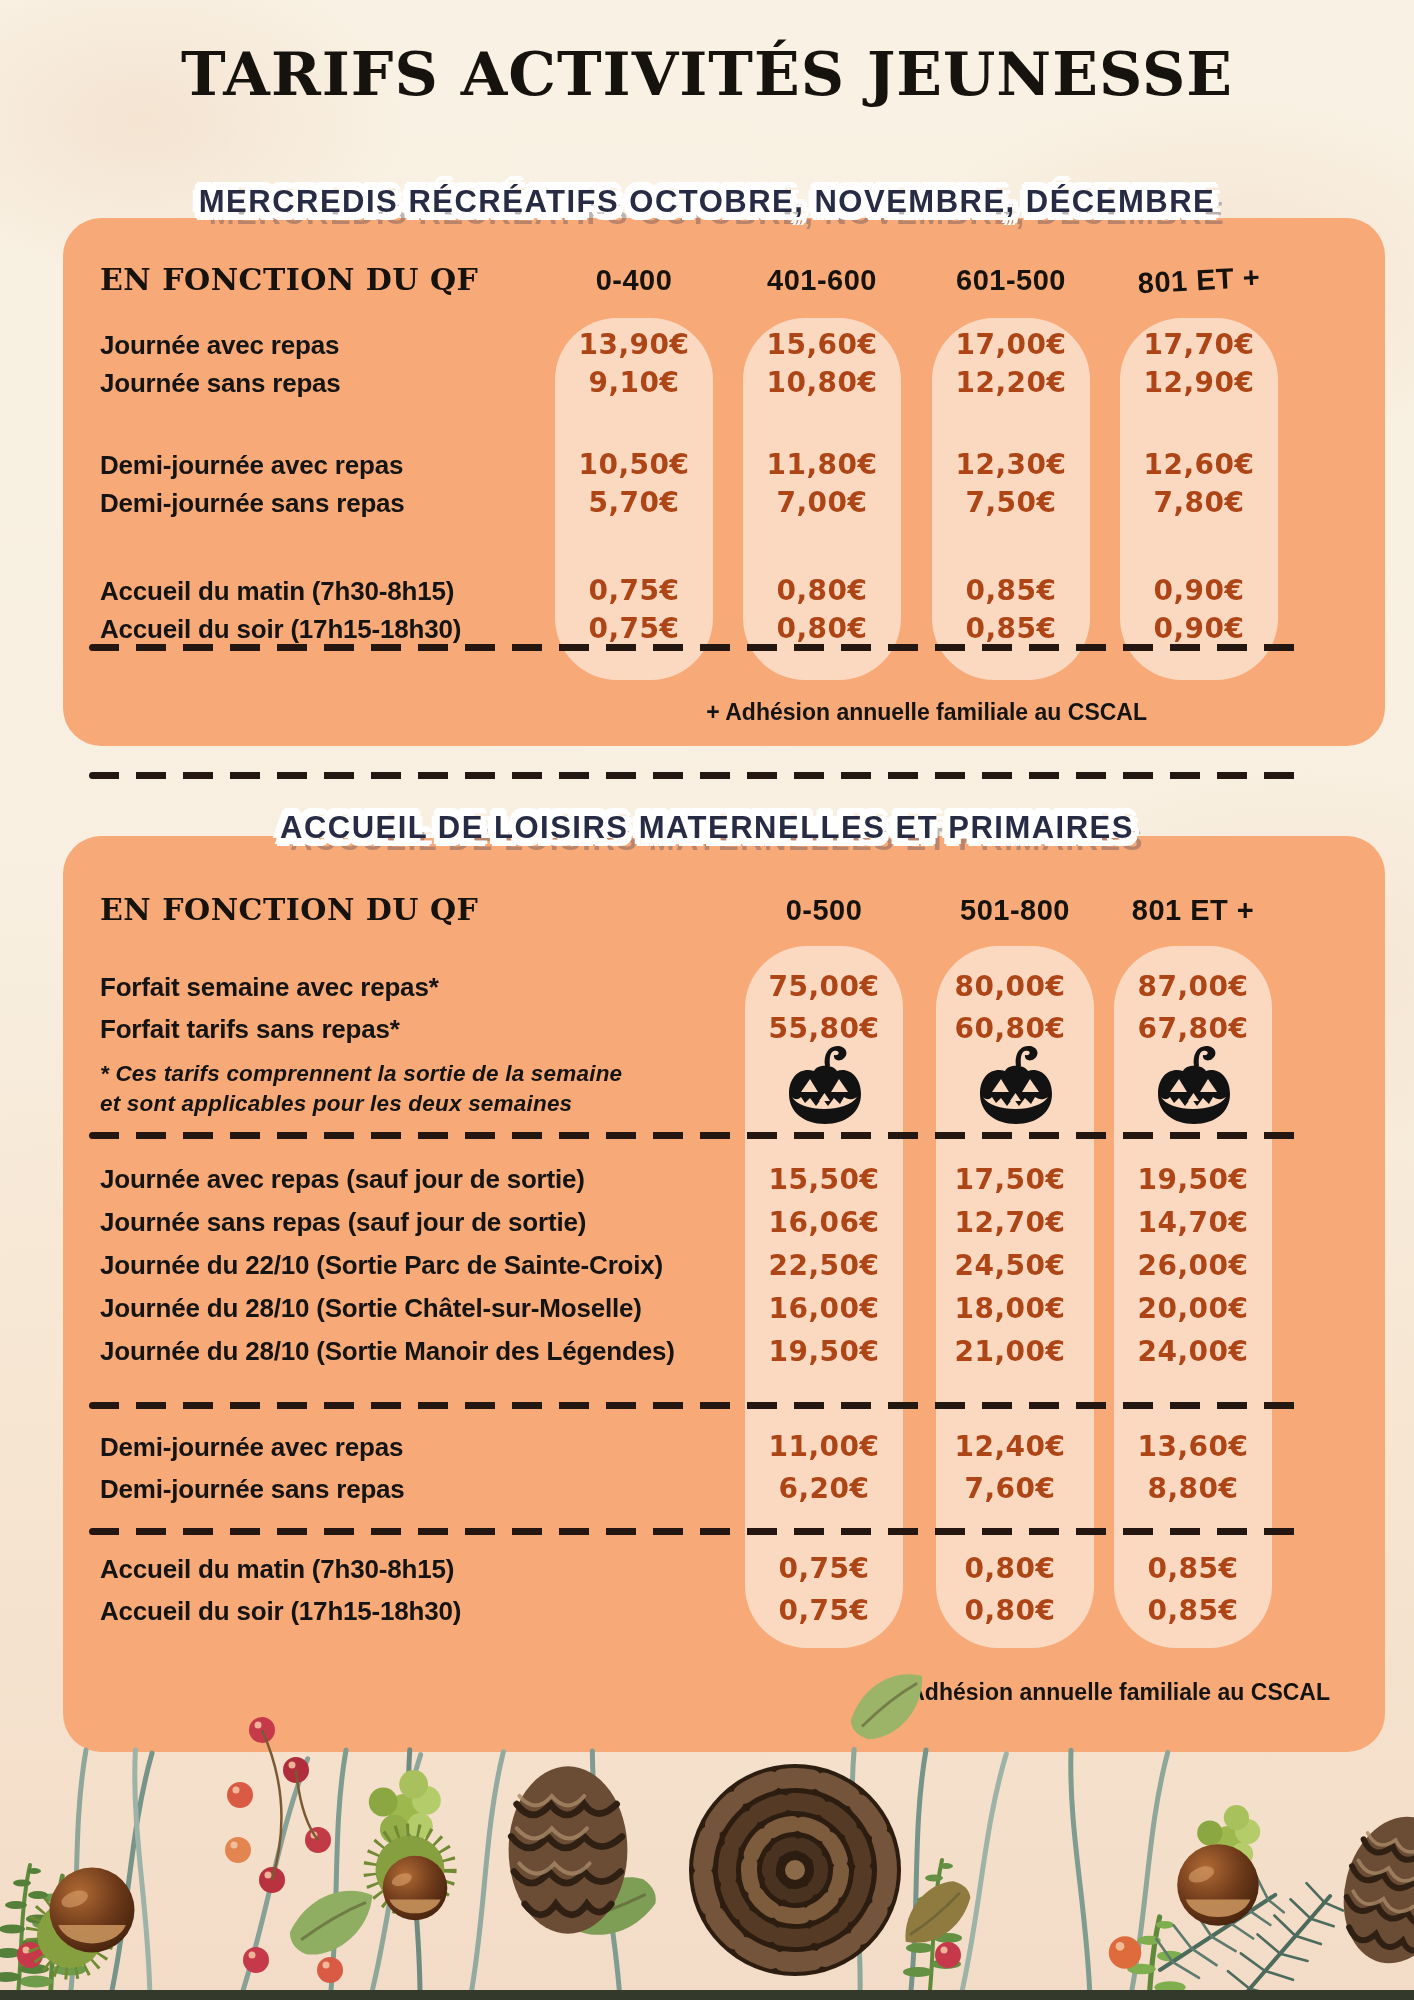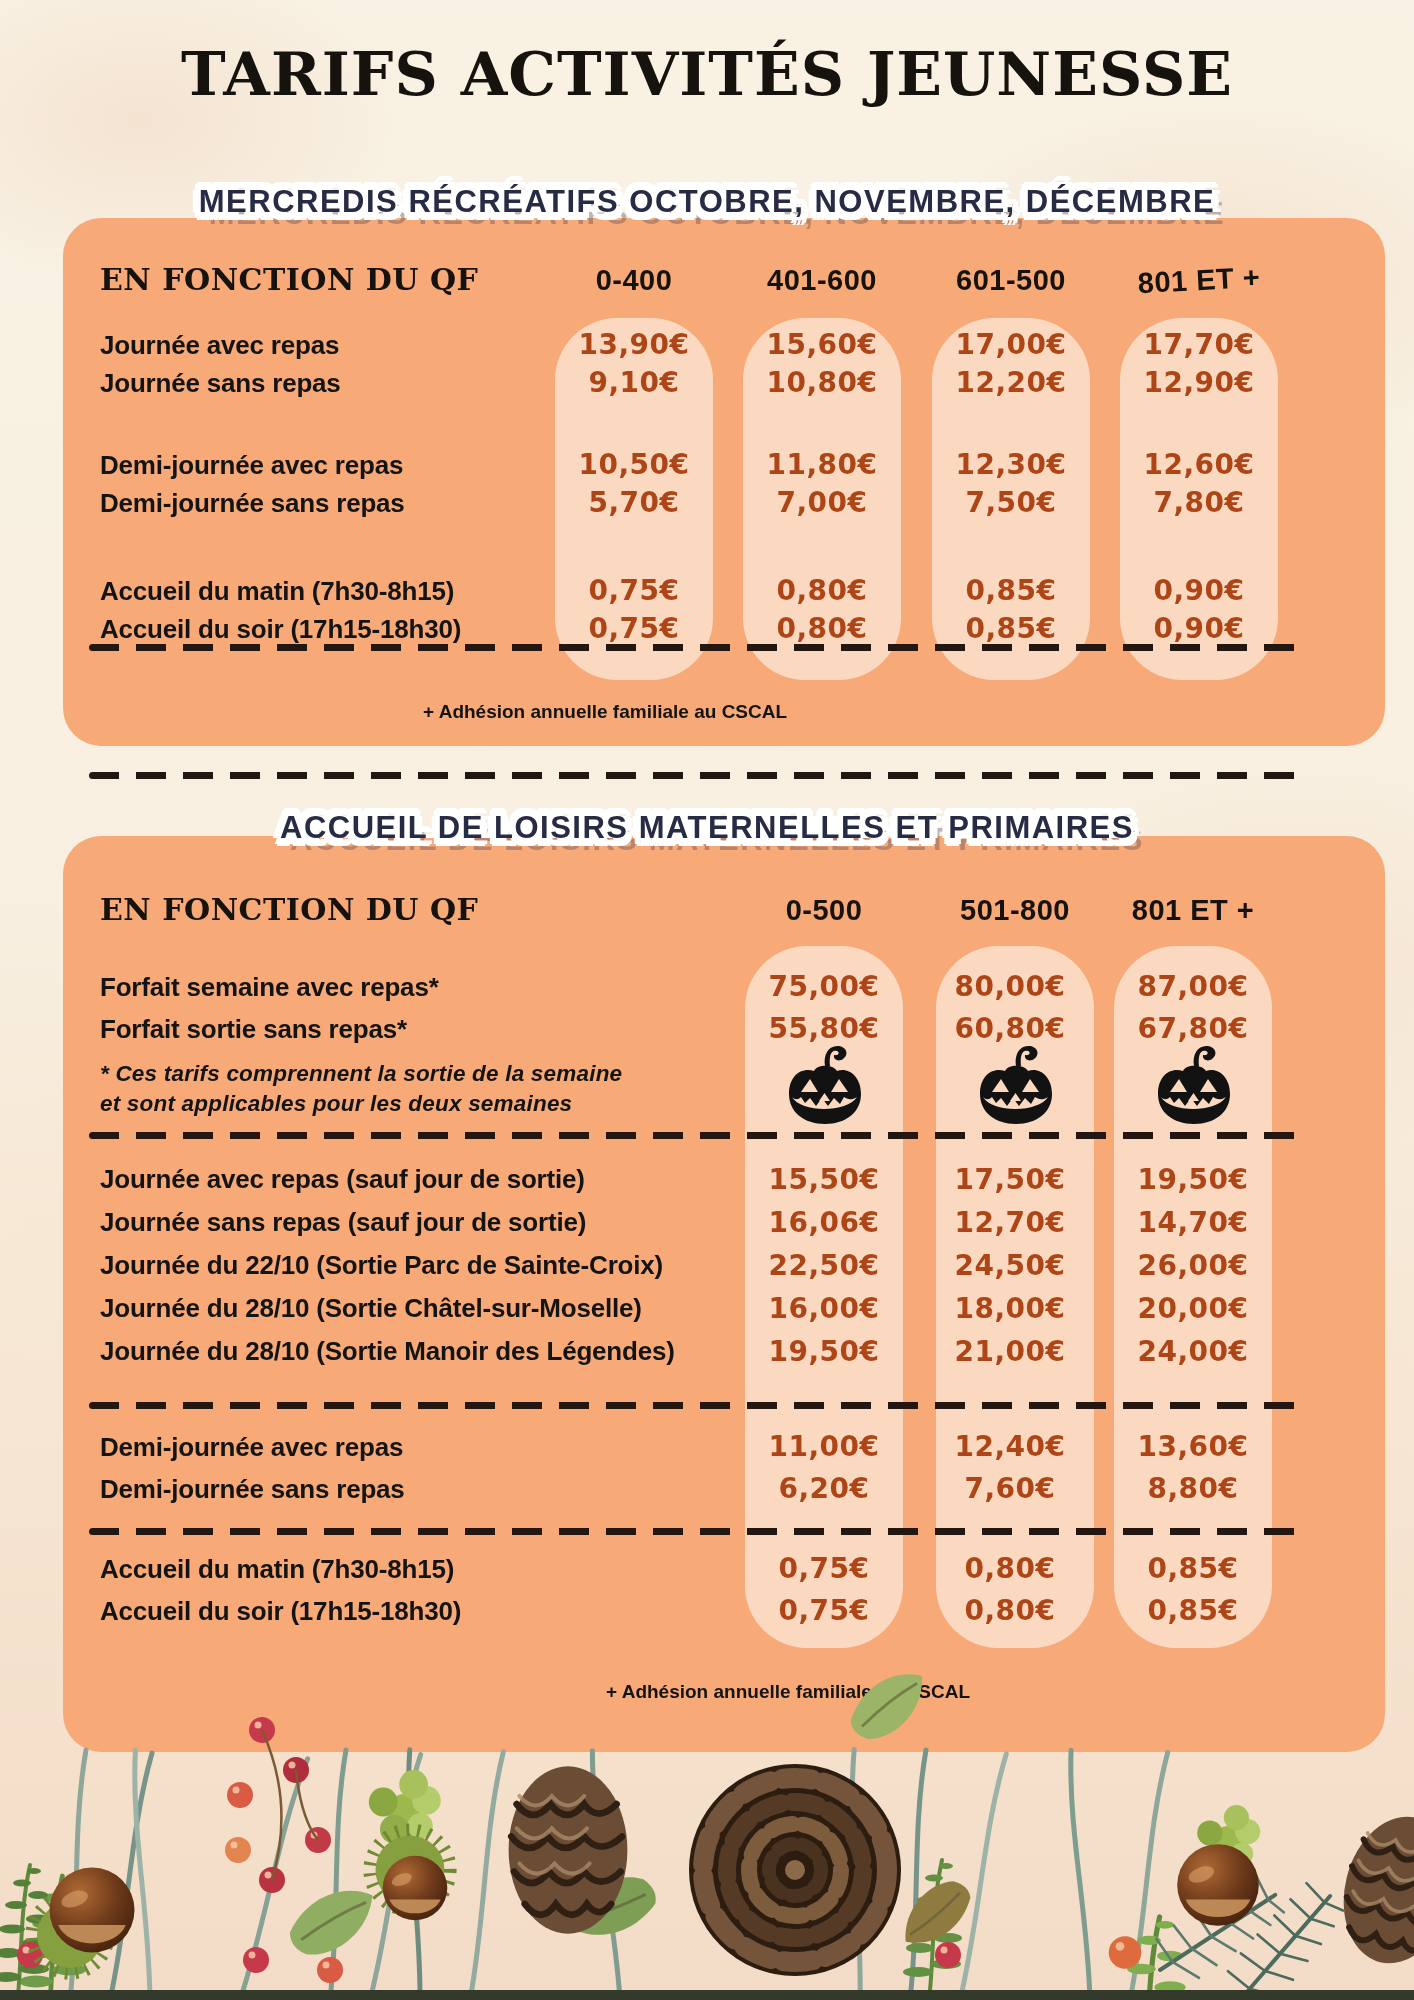--- a/index.html
+++ b/index.html
@@ -68,21 +68,21 @@
 
   .note{position:absolute;left:37px;font-size:22.5px;font-weight:700;font-style:italic;
       color:#141414;letter-spacing:.2px;white-space:nowrap;line-height:28px;}
   .note.l0{top:224px;} .note.l1{top:254px;}
 
   .dash{position:absolute;left:26px;width:1222px;height:7px;border-radius:4px;
       background:repeating-linear-gradient(90deg,#241712 0 30px,transparent 30px 47px);}
   .p1 .d0{top:426px;} .p1 .d1{top:554px;}
   .p2 .d0{top:296px;} .p2 .d1{top:566px;} .p2 .d2{top:692px;}
 
-  .fnote{position:absolute;width:724px;text-align:left;font-size:19px;font-weight:700;
+  .fnote{position:absolute;width:724px;text-align:right;font-size:23px;font-weight:700;
       color:#141414;height:36px;line-height:36px;white-space:nowrap;}
   .p1 .fnote{left:360px;top:476px;}
   .p2 .fnote{left:543px;top:838px;}
 
   .pumpkin{position:absolute;width:86px;height:88px;transform:translateX(-50%);top:204px;}
 
   
   .border-art{position:absolute;z-index:4;left:0;top:1540px;width:1414px;height:460px;pointer-events:none;}
 </style>
 </head>
@@ -177,21 +177,21 @@
     </div>
 
     <div class="group g0">
         <div class="trow">
           <span class="rlabel">Forfait semaine avec repas*</span>
           <span class="val c0">75,00€</span>
           <span class="val c1">80,00€</span>
           <span class="val c2">87,00€</span>
         </div>
         <div class="trow">
-          <span class="rlabel">Forfait sortie sans repas*</span>
+          <span class="rlabel">Forfait tarifs sans repas*</span>
           <span class="val c0">55,80€</span>
           <span class="val c1">60,80€</span>
           <span class="val c2">67,80€</span>
         </div>
       </div>
     <div class="note l0">* Ces tarifs comprennent la sortie de la semaine</div>
     <div class="note l1">et sont applicables pour les deux semaines</div>
 
     <svg class="pumpkin x0" viewBox="0 0 86 88">
       <path d="M44 26 C42 14 48 5 58 6 C66 7 68 15 62 19 C58 22 52 20 53 15 C58 16 59 12 56 11 C50 9 48 16 49 26 Z" fill="#121212"></path>

